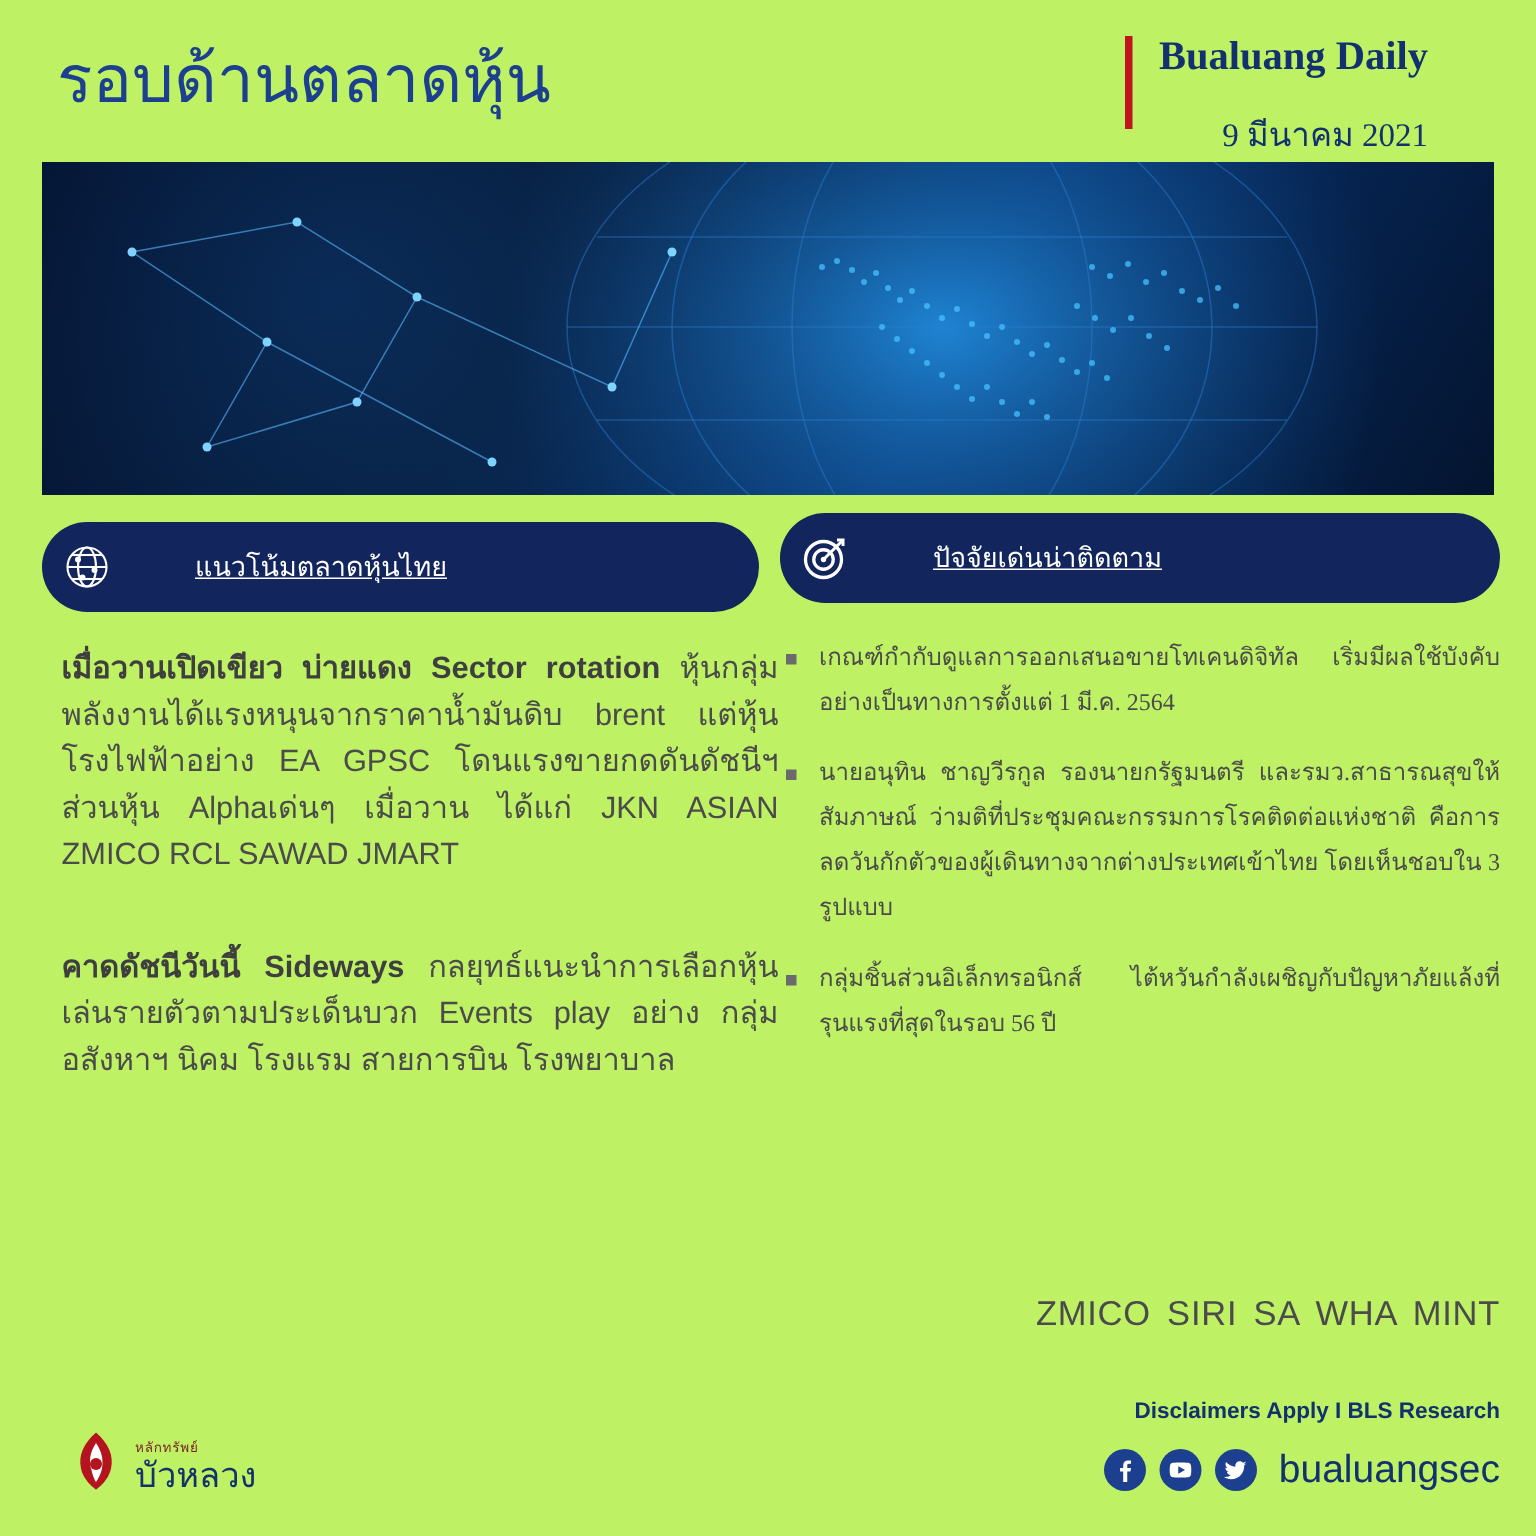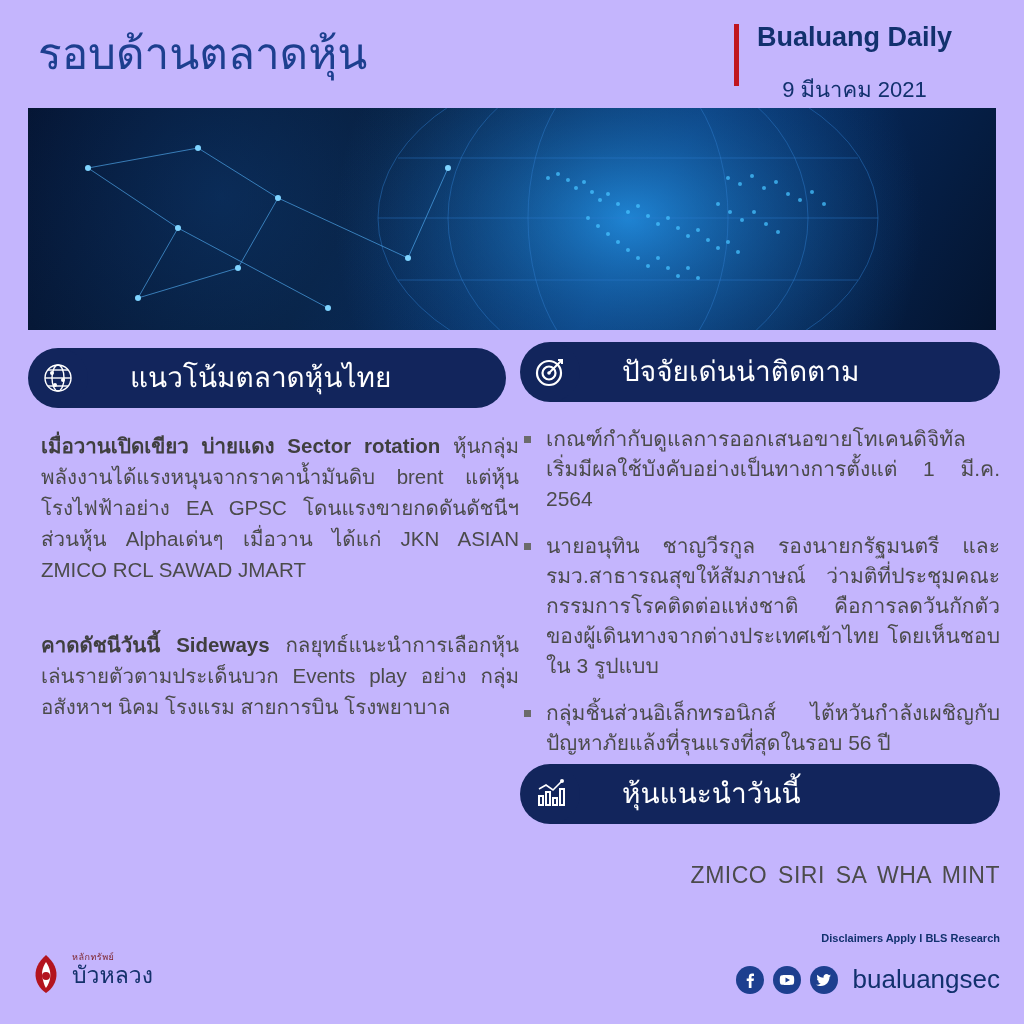--- a/index.html
+++ b/index.html
@@ -5,21 +5,21 @@
   * { box-sizing: border-box; margin: 0; padding: 0; }
   html, body {
     width: 1024px; height: 1024px;
     font-family: "Liberation Sans", sans-serif;
     background: #ffffff;
     overflow: hidden;
   }
   .page {
     position: relative;
     width: 1024px; height: 1024px;
-    background: #c4b5fd;
+    background: #bef264;
   }
 
   
   .header {
     position: absolute;
     top: 0; left: 0;
     width: 1024px; height: 108px;
     display: flex;
     align-items: center;
   }
@@ -38,21 +38,21 @@
     display: flex;
     align-items: flex-start;
   }
   .header-rule {
     width: 5px;
     height: 62px;
     background: #c0151f;
     margin-right: 18px;
     margin-top: 4px;
   }
-  .header-right-text { text-align: center; }
+  .header-right-text { text-align: right; font-family: Liberation Serif, serif; }
   .brand-name {
     font-size: 27px;
     font-weight: bold;
     color: #12316e;
     line-height: 34px;
     white-space: nowrap;
   }
   .brand-date {
     font-size: 22px;
     font-weight: normal;
@@ -86,23 +86,24 @@
     height: 60px;
     background: #12255c;
     border-radius: 0 30px 30px 0;
     display: flex;
     align-items: center;
     padding-left: 72px;
     padding-right: 26px;
   }
   .sec-bar .sec-label {
     color: #ffffff;
-    font-size: 28px;
+    font-size: 18px;
     line-height: 30px;
     white-space: nowrap;
+    text-decoration: underline;
   }
   .sec-badge {
     position: absolute;
     left: 0; top: 0;
     width: 60px; height: 60px;
     border-radius: 50%;
     background: #12255c;
     display: flex;
     align-items: center;
     justify-content: center;
@@ -124,24 +125,25 @@
     color: #3f3f3f;
   }
   .para + .para { margin-top: 44px; }
 
   
   ul.bullets { list-style: none; }
   ul.bullets li {
     position: relative;
     padding-left: 26px;
     margin-bottom: 17px;
-    font-size: 21px;
+    font-size: 16px;
     line-height: 30px;
     color: #4b4b4b;
     text-align: justify;
+    font-family: Liberation Serif, serif;
   }
   ul.bullets li::before {
     content: "";
     position: absolute;
     left: 4px; top: 12px;
     width: 7px; height: 7px;
     background: #6b6b6b;
   }
 
   
@@ -157,21 +159,21 @@
 
   
   .footer {
     position: absolute;
     left: 0; bottom: 0;
     width: 1024px; height: 96px;
   }
   .disclaimer {
     position: absolute;
     right: 24px; top: 4px;
-    font-size: 11px;
+    font-size: 15px;
     font-weight: bold;
     color: #12316e;
     white-space: nowrap;
   }
   .social {
     position: absolute;
     right: 24px; top: 36px;
     display: flex;
     align-items: center;
     gap: 9px;
@@ -182,22 +184,22 @@
     background: #1d3f8f;
     display: flex; align-items: center; justify-content: center;
   }
   .social .handle {
     margin-left: 6px;
     font-size: 26px;
     color: #12316e;
   }
   .logo {
     position: absolute;
-    left: 28px; top: 24px;
-    display: flex; align-items: flex-start; gap: 8px;
+    left: 46px; top: 24px;
+    display: flex; align-items: flex-end; gap: 8px;
   }
   .logo-mark { width: 36px; height: 44px; }
   .logo-text-top {
     font-size: 9px; color: #7a1f24; line-height: 11px; letter-spacing:0.5px;
   }
   .logo-text-main {
     font-size: 23px; color: #14316b; line-height: 25px;
   }
 </style>
 </head>
@@ -352,35 +354,20 @@
   </div>
 
   <div class="col-right">
     <ul class="bullets">
       <li>เกณฑ์กำกับดูแลการออกเสนอขายโทเคนดิจิทัล เริ่มมีผลใช้บังคับอย่างเป็นทางการตั้งแต่ 1 มี.ค. 2564</li>
       <li>นายอนุทิน ชาญวีรกูล รองนายกรัฐมนตรี และรมว.สาธารณสุขให้สัมภาษณ์ ว่ามติที่ประชุมคณะกรรมการโรคติดต่อแห่งชาติ คือการลดวันกักตัวของผู้เดินทางจากต่างประเทศเข้าไทย โดยเห็นชอบใน 3 รูปแบบ</li>
       <li>กลุ่มชิ้นส่วนอิเล็กทรอนิกส์ ไต้หวันกำลังเผชิญกับปัญหาภัยแล้งที่รุนแรงที่สุดในรอบ 56 ปี</li>
     </ul>
   </div>
 
-  <div class="sec" style="left:520px; top:764px; width:480px;">
-    <div class="sec-bar" style="width:450px;">
-      <span class="sec-label">หุ้นแนะนำวันนี้</span>
-    </div>
-    <div class="sec-badge">
-      <svg width="36" height="36" viewBox="0 0 36 36" fill="none" stroke="#ffffff" stroke-width="2">
-        <rect x="7" y="20" width="4" height="9"></rect>
-        <rect x="14" y="16" width="4" height="13"></rect>
-        <rect x="21" y="22" width="4" height="7"></rect>
-        <rect x="28" y="13" width="4" height="16"></rect>
-        <path d="M7 13 L14 9 L21 14 L30 5" stroke-width="1.6"></path>
-        <circle cx="30" cy="5" r="2" fill="#ffffff" stroke="none"></circle>
-      </svg>
-    </div>
-  </div>
 
   <div style="position:absolute; left:520px; top:836px; width:480px;">
     <div class="picks">ZMICO  SIRI  SA  WHA  MINT</div>
   </div>
 
   <div class="footer">
     <div class="logo">
       <svg class="logo-mark" viewBox="0 0 36 44">
         <path d="M18 3 C10 10 6 18 8 27 C10 36 18 41 18 41 C18 41 26 36 28 27 C30 18 26 10 18 3 Z" fill="#b3141e"></path>
         <path d="M18 10 C14 16 13 22 15 28 C16 33 18 36 18 36 C18 36 21 32 22 27 C23 21 22 16 18 10 Z" fill="#ffffff"></path>

